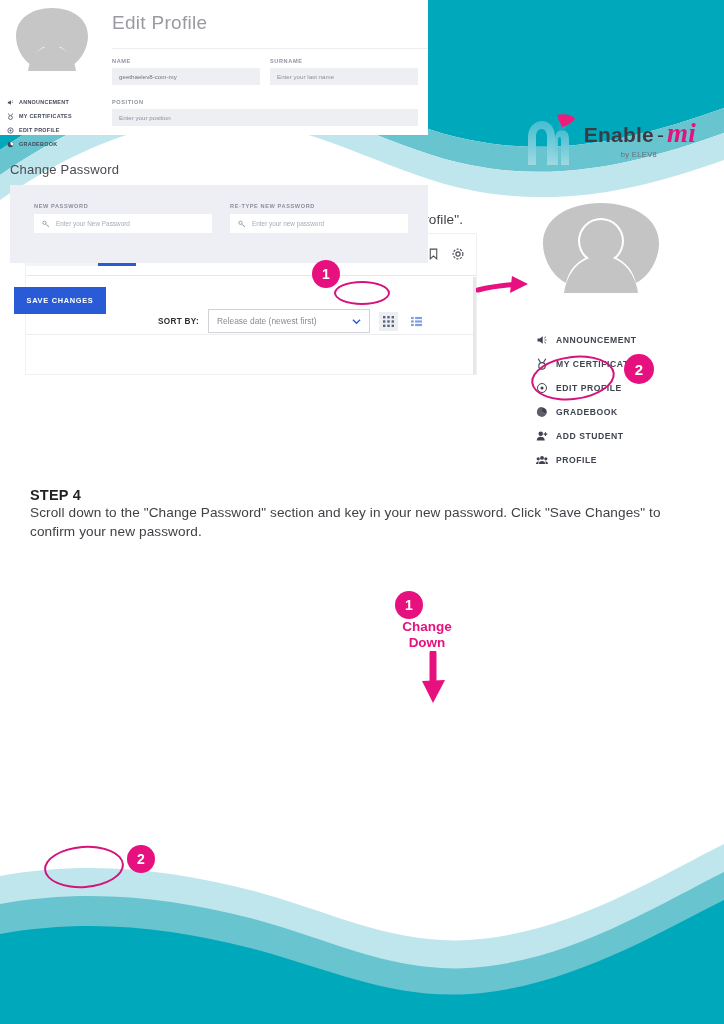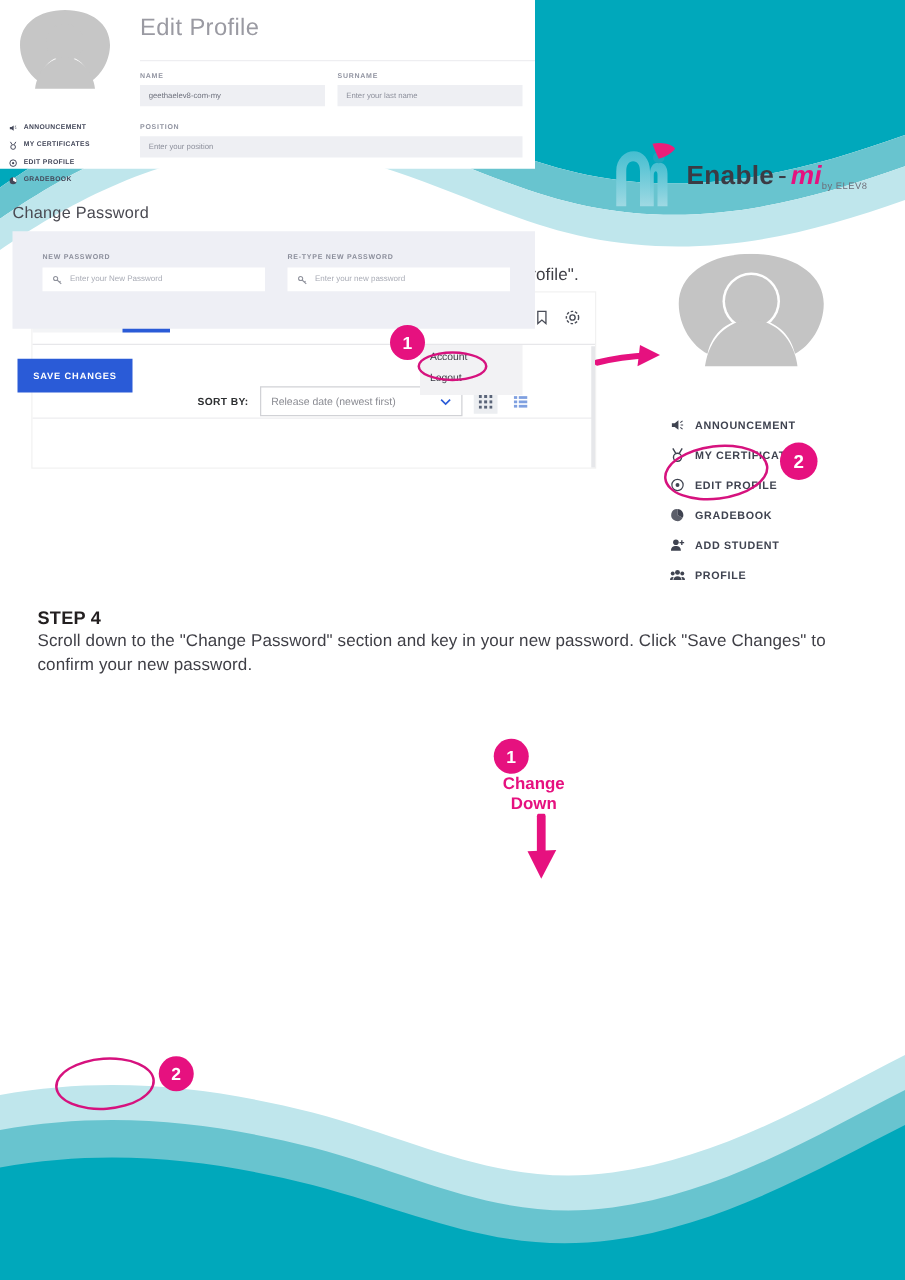--- a/index.html
+++ b/index.html
@@ -20,29 +20,29 @@
   }
   .wave-top { top: 0; height: 200px; }
   .wave-bottom { bottom: 0; height: 190px; }
 
   
   .logo-wrap {
     position: absolute; right: 28px; top: 113px;
     display: flex; align-items: center; gap: 8px;
   }
   .logo-mark { width: 52px; height: 56px; }
-  .logo-text-box { display: flex; flex-direction: row; align-items: flex-end; }
+  .logo-text-box { display: flex; flex-direction: column; align-items: center; }
   .logo-word {
     display: flex; align-items: baseline; gap: 3px;
     font-size: 21px; letter-spacing: .2px; color: #3b3b44; font-weight: 600;
   }
   .logo-word .dash { color:#3b3b44; font-weight:500; }
   .logo-mi {
-    font-family: Liberation Sans, sans-serif;
-    font-style: italic; font-weight: 700; font-size: 21px;
+    font-family: Liberation Serif, serif;
+    font-style: italic; font-weight: 700; font-size: 27px;
     color: #e6117f; line-height: .8;
   }
   .logo-sub {
     font-size: 7.5px; color: #6d6d78; letter-spacing: .4px;
     margin-top: 3px; margin-right: 2px;
   }
 
   
   .step-head {
     position: absolute;
@@ -256,24 +256,20 @@
       </svg>
     </div>
     <div class="icon-btn" style="left:425px;">
       <svg width="14" height="14" viewBox="0 0 16 16">
         <circle cx="8" cy="8" r="2.4" fill="none" stroke="#4a4d58" stroke-width="1.3"></circle>
         <circle cx="8" cy="8" r="5.6" fill="none" stroke="#4a4d58" stroke-width="1.3" stroke-dasharray="2.4 1.6"></circle>
       </svg>
     </div>
   </div>
 
-  <div class="dropdown">
-    <div class="dd-item">Account</div>
-    <div class="dd-item" style="padding-top:7px;">Logout</div>
-  </div>
 
   <div class="shot3-rule"></div>
 
   <div class="sortbar">
     <span class="sort-label">SORT BY:</span>
     <div class="sort-select">
       <span>Release date (newest first)</span>
       <svg width="9" height="9" viewBox="0 0 10 10">
         <path d="M1,3 L5,7 L9,3" fill="none" stroke="#2a5bd7" stroke-width="1.5"></path>
       </svg>

